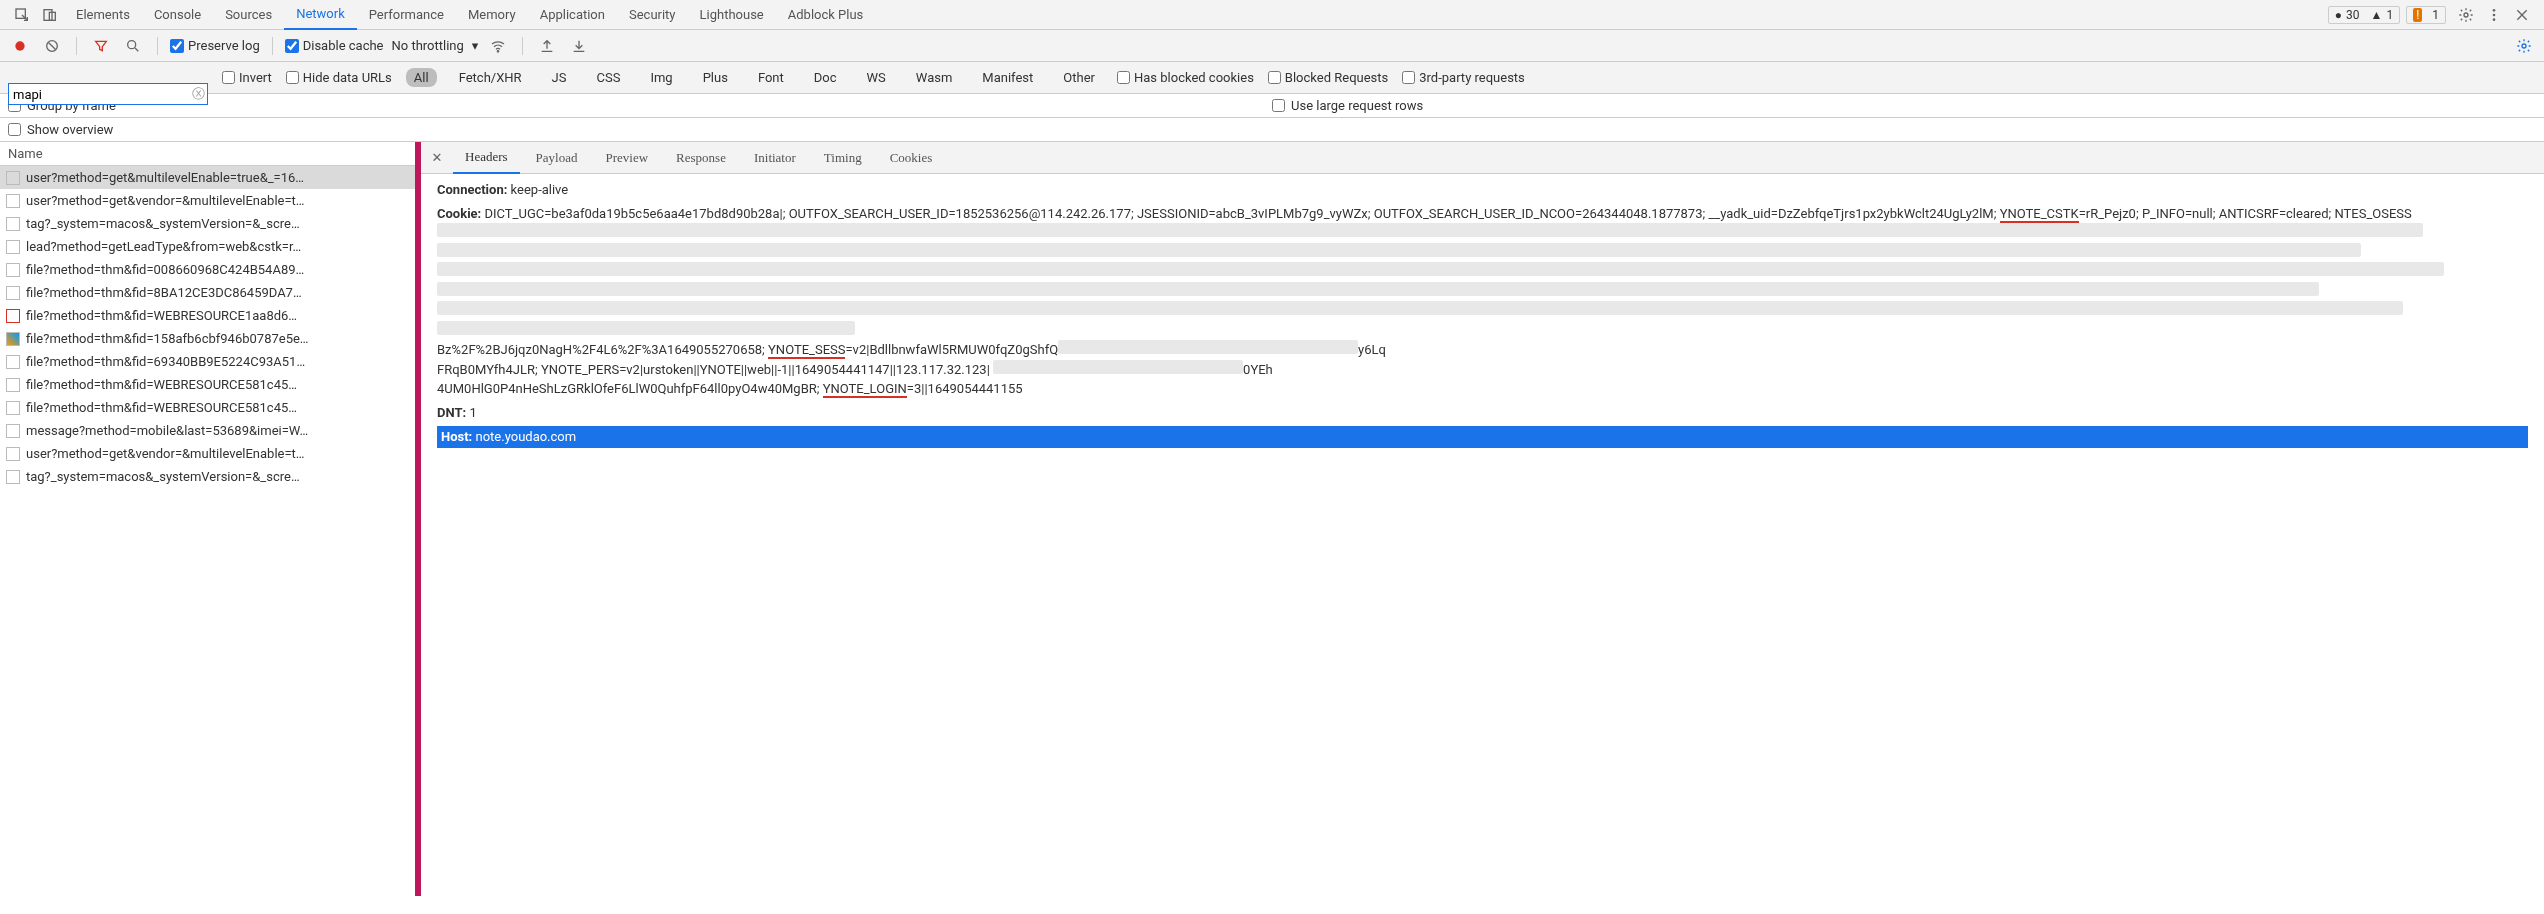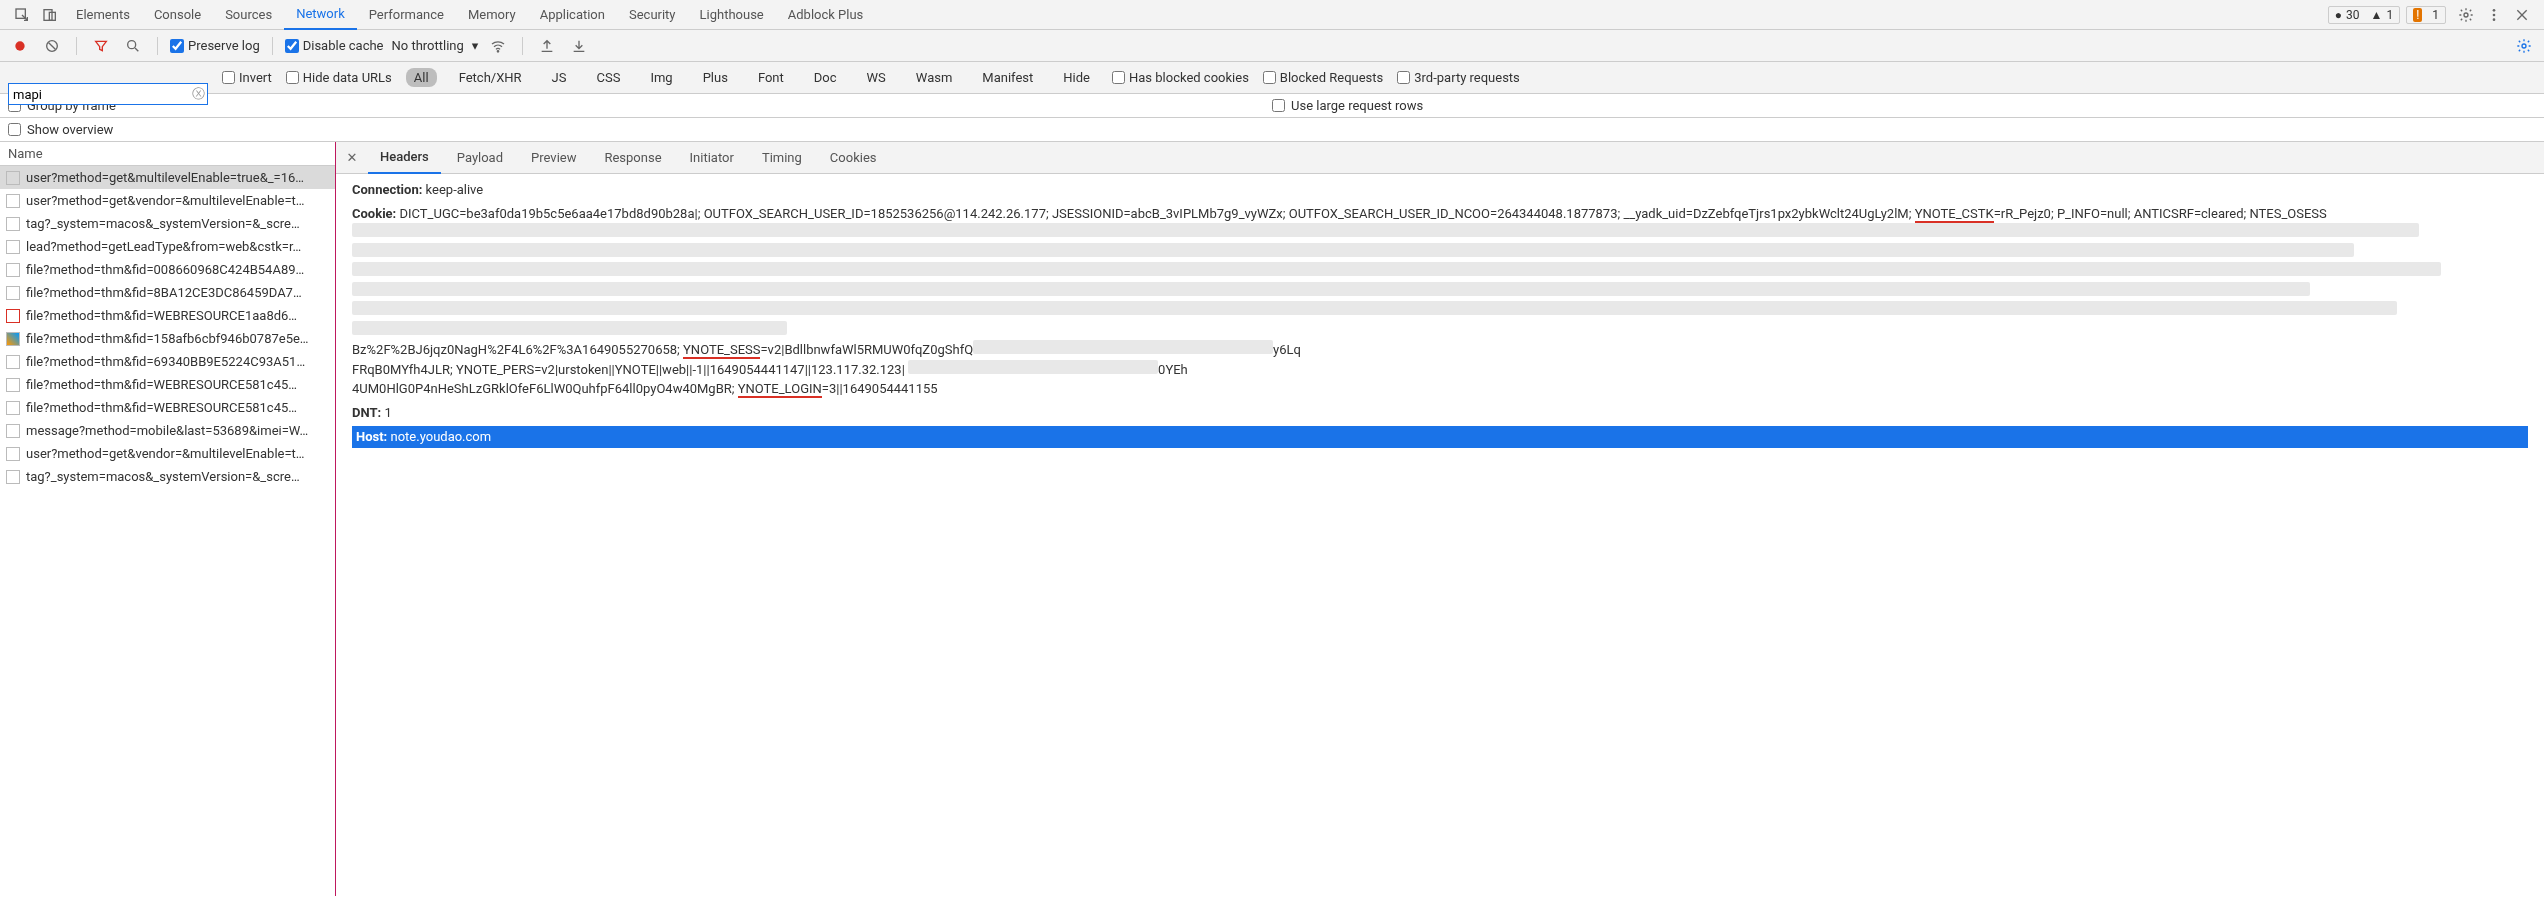--- a/index.html
+++ b/index.html
@@ -30,30 +30,30 @@
 .filter-row label { display: inline-flex; align-items: center; gap: 4px; cursor: pointer; }
 .type-pill { padding: 2px 8px; border-radius: 8px; cursor: pointer; }
 .type-pill.active { background: #bdbdbd; }
 
 
 .options-row { display: flex; border-bottom: 1px solid #ccc; background: #fff; padding: 4px 8px; }
 .options-row label { display: inline-flex; align-items: center; gap: 6px; cursor: pointer; width: 50%; }
 
 
 .main { display: flex; height: calc(100vh - 160px); }
-.request-list { width: 336px; border-right: 1px solid #be185d; overflow-y: auto; position: relative; }
+.request-list { width: 421px; border-right: 6px solid #be185d; overflow-y: auto; position: relative; }
 .request-list .header { padding: 4px 8px; border-bottom: 1px solid #ccc; font-weight: normal; color: #555; background:#fff; }
 .request-list .row { display: flex; align-items: center; gap: 6px; padding: 4px 6px; white-space: nowrap; overflow: hidden; text-overflow: ellipsis; cursor: pointer; }
 .request-list .row.selected { background: #dadada; }
 .request-list .row .doc-icon { width: 14px; height: 14px; border: 1px solid #bbb; flex-shrink: 0; display:inline-block; }
 
 .detail { flex: 1; display: flex; flex-direction: column; overflow: hidden; }
 .detail-tabs { display: flex; align-items: center; height: 32px; border-bottom: 1px solid #ccc; background: #f3f3f3; padding: 0 4px; gap: 4px; }
 .detail-tabs .close { width: 24px; height: 24px; display:inline-flex; align-items:center; justify-content:center; color:#666; cursor:pointer; }
-.detail-tabs .dtab { padding: 0 12px; height: 32px; display: inline-flex; align-items: center; cursor: pointer; color: #555; }
+.detail-tabs .dtab { padding: 0 12px; height: 32px; display: inline-flex; align-items: center; cursor: pointer; color: #555; font-family: Liberation Serif, serif; }
 .detail-tabs .dtab.active { border-bottom: 2px solid #1a73e8; color: #333; font-weight: 500; }
 
 .headers-body { flex: 1; overflow-y: auto; padding: 6px 16px; font-family: Menlo, Consolas, monospace; font-size: 13px; line-height: 1.5; word-break: break-all; }
 .header-line { margin-bottom: 4px; }
 .header-line .hname { font-weight: bold; }
 .header-line.highlight { background: #1a73e8; color: #fff; padding: 1px 4px; }
 .underline-red { border-bottom: 2px solid #d93025; }
 .blurred { background: #e8e8e8; color: #e8e8e8; user-select: none; display:inline-block; height:14px; border-radius:2px; }
 
 svg { width: 16px; height: 16px; }
@@ -192,21 +192,21 @@
   <span class="type-pill">Fetch/XHR</span>
   <span class="type-pill">JS</span>
   <span class="type-pill">CSS</span>
   <span class="type-pill">Img</span>
   <span class="type-pill">Plus</span>
   <span class="type-pill">Font</span>
   <span class="type-pill">Doc</span>
   <span class="type-pill">WS</span>
   <span class="type-pill">Wasm</span>
   <span class="type-pill">Manifest</span>
-  <span class="type-pill">Hide</span>
+  <span class="type-pill">Other</span>
   <label>
       <input type="checkbox" style="">
       <span>Has blocked cookies</span>
     </label>
   <label>
       <input type="checkbox" style="">
       <span>Blocked Requests</span>
     </label>
   <label>
       <input type="checkbox" style="">

